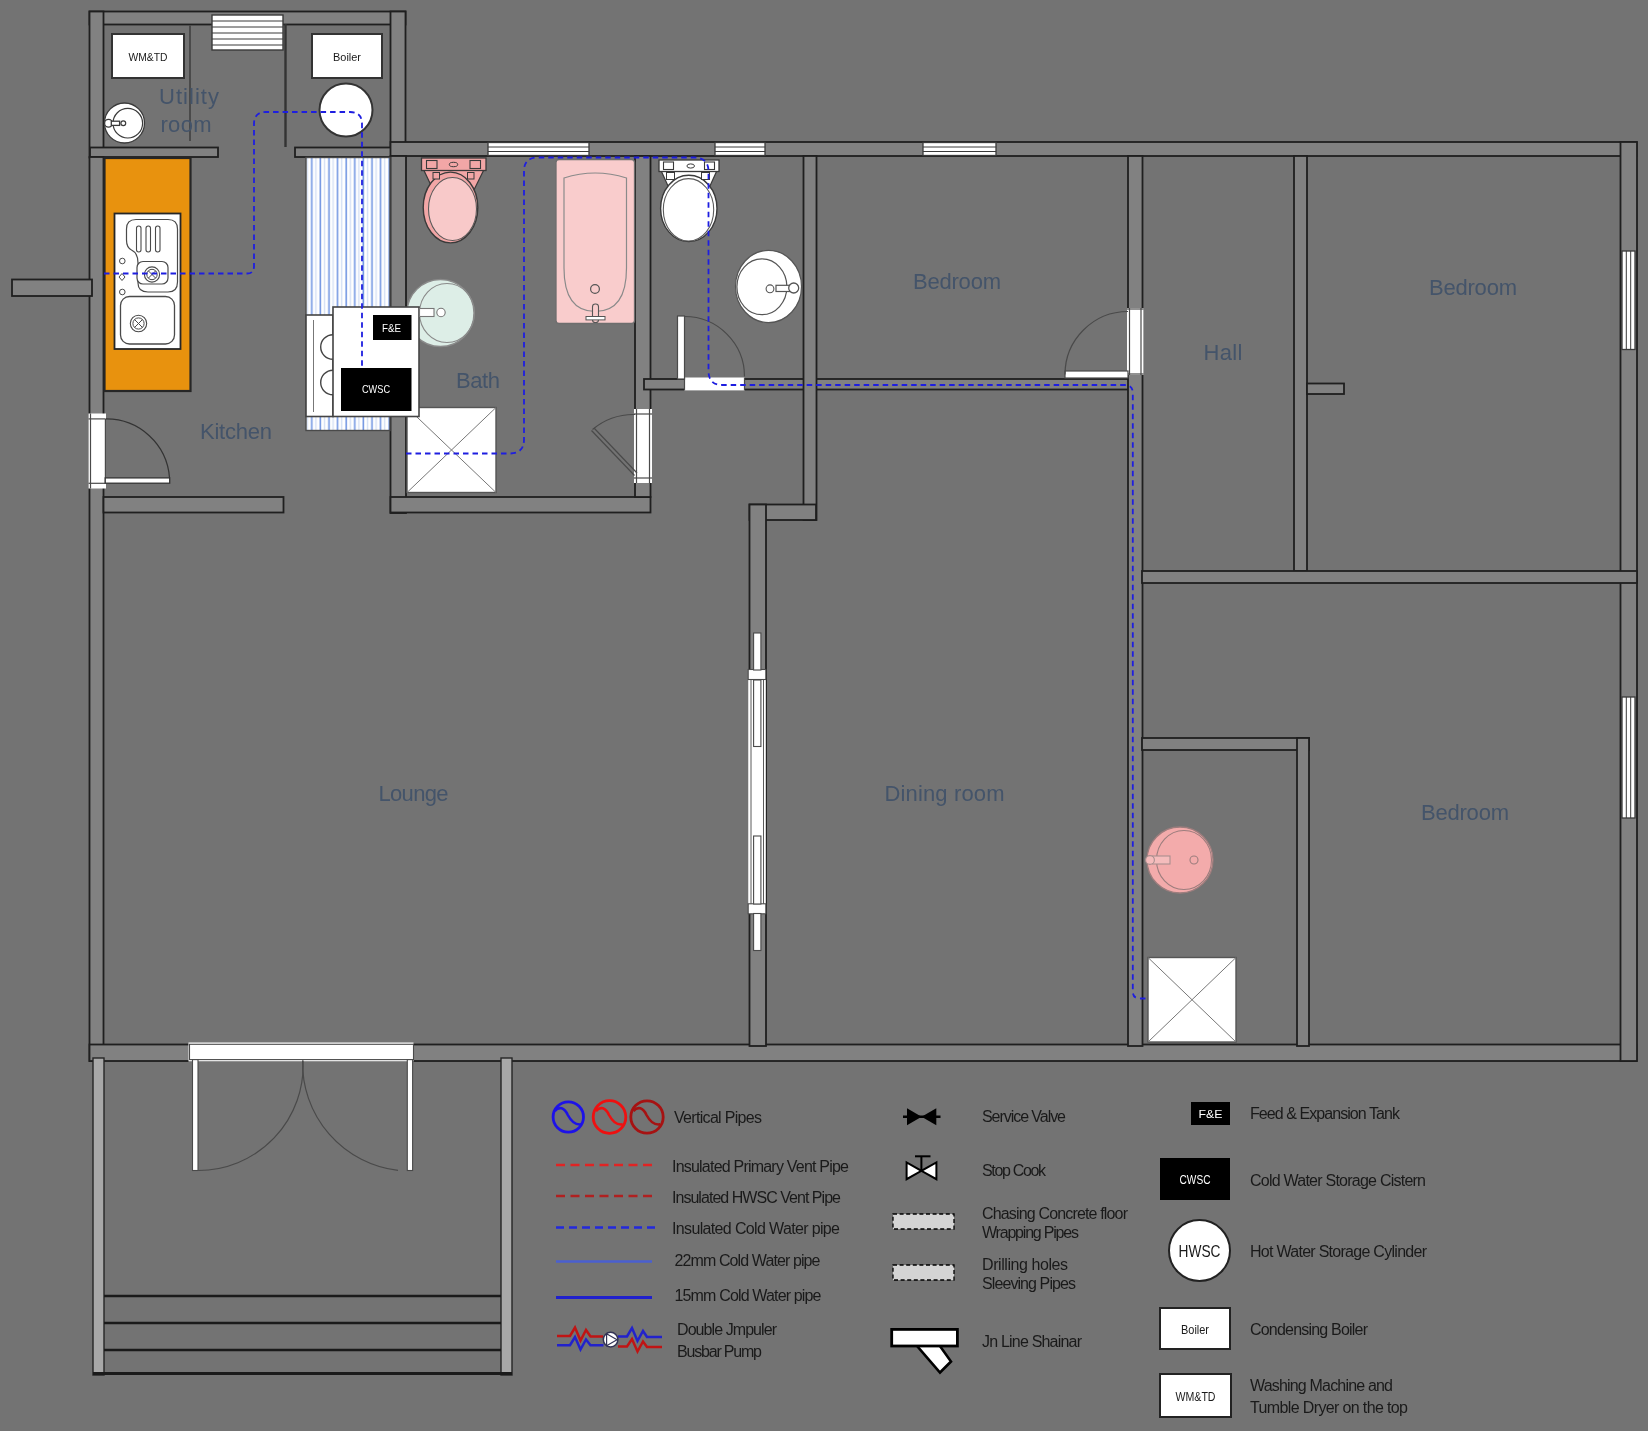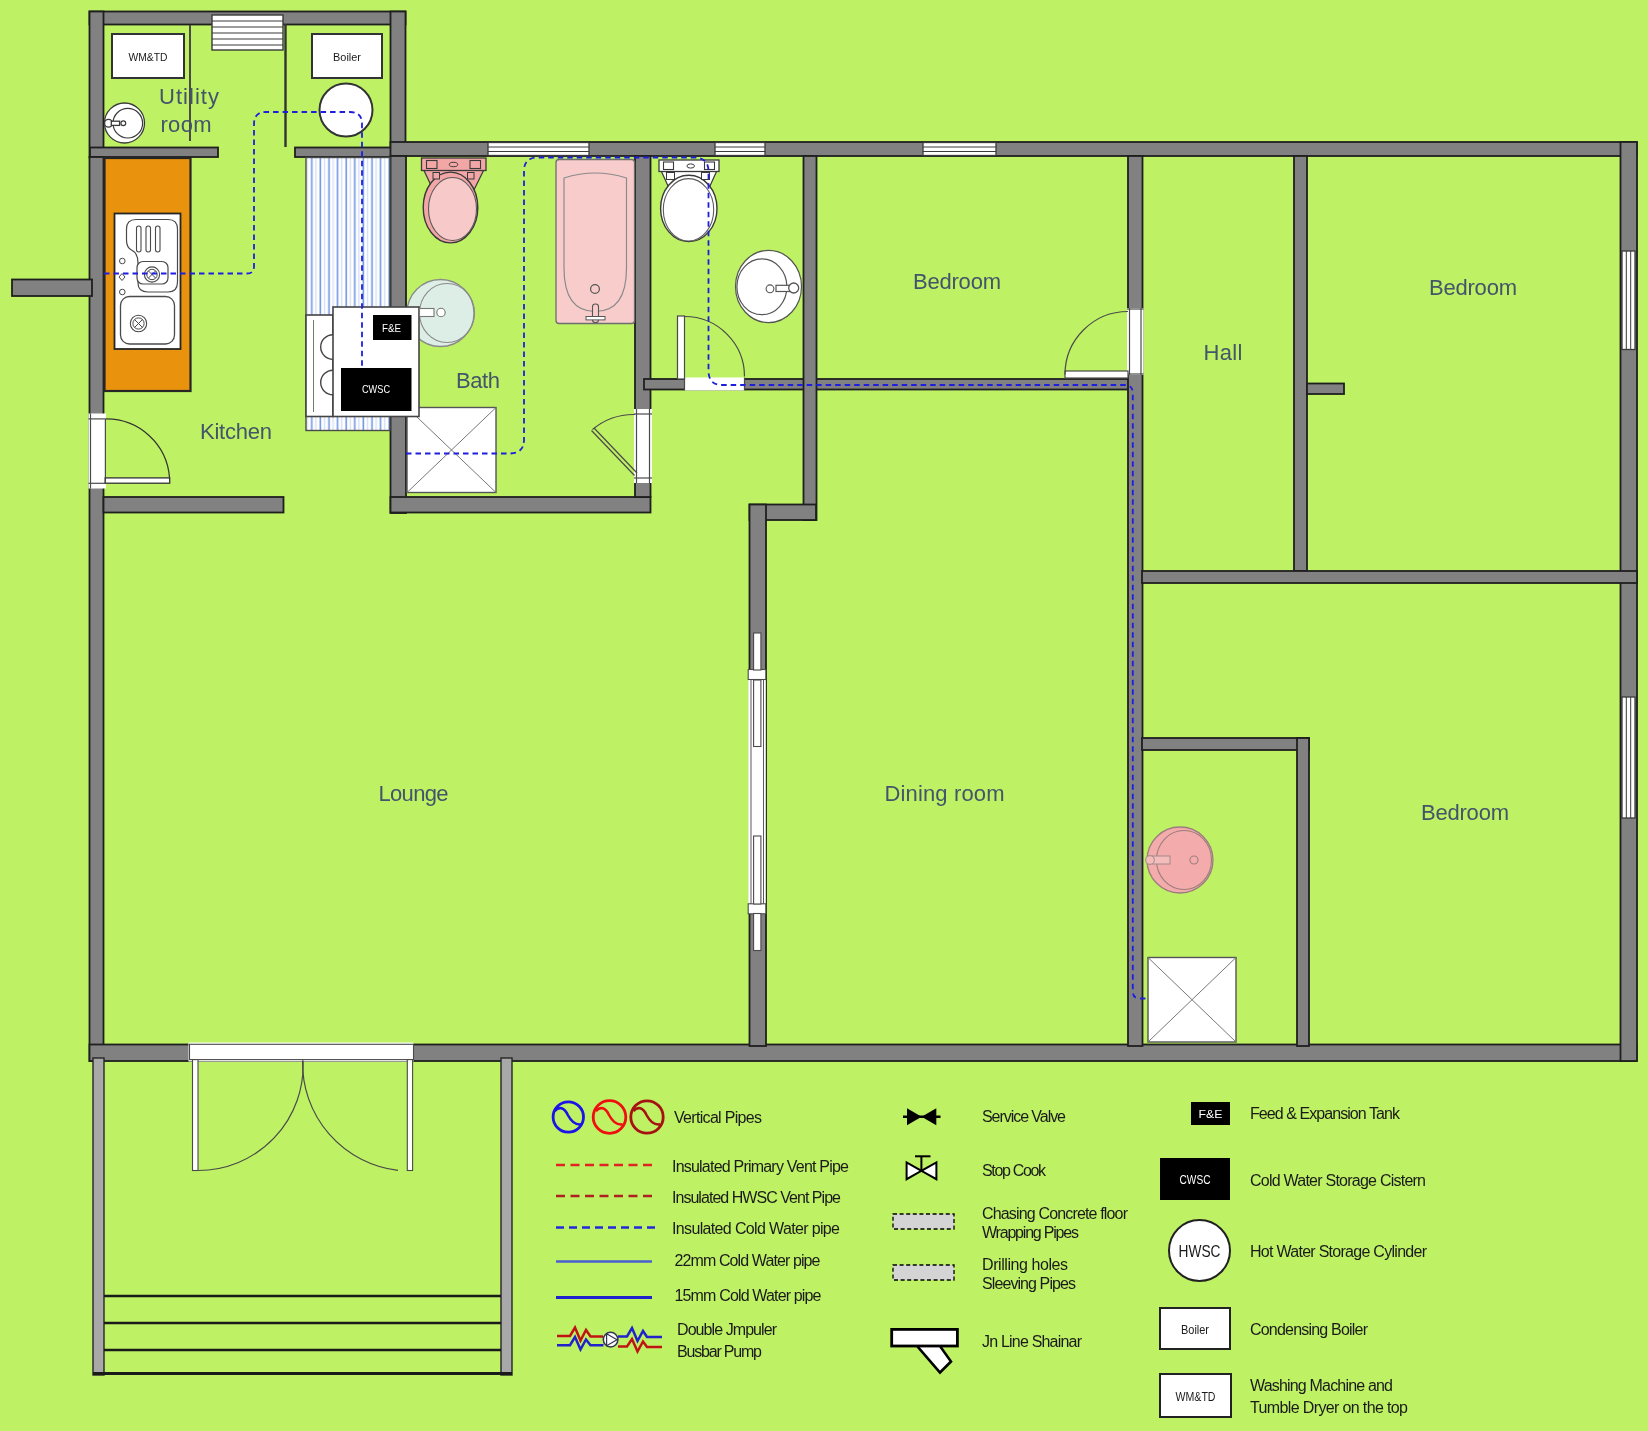--- a/index.html
+++ b/index.html
@@ -1,16 +1,16 @@
 <!DOCTYPE html>
 <html><head>
 <meta charset="utf-8">
 <style>
 html,body{margin:0;padding:0;background:#ffffff;}
-#page{position:relative;width:1648px;height:1431px;background:#bef264;overflow:hidden;
+#page{position:relative;width:1648px;height:1431px;background:#737373;overflow:hidden;
 font-family:"Liberation Sans",sans-serif;}
 svg{position:absolute;left:0;top:0;}
 </style>
 </head>
 <body>
 <div id="page">
 <svg width="1648" height="1431" viewBox="0 0 1648 1431">
 <defs>
 <pattern id="rad" width="8.6" height="8" patternUnits="userSpaceOnUse">
 <rect width="8.6" height="8" fill="#ffffff"></rect>

